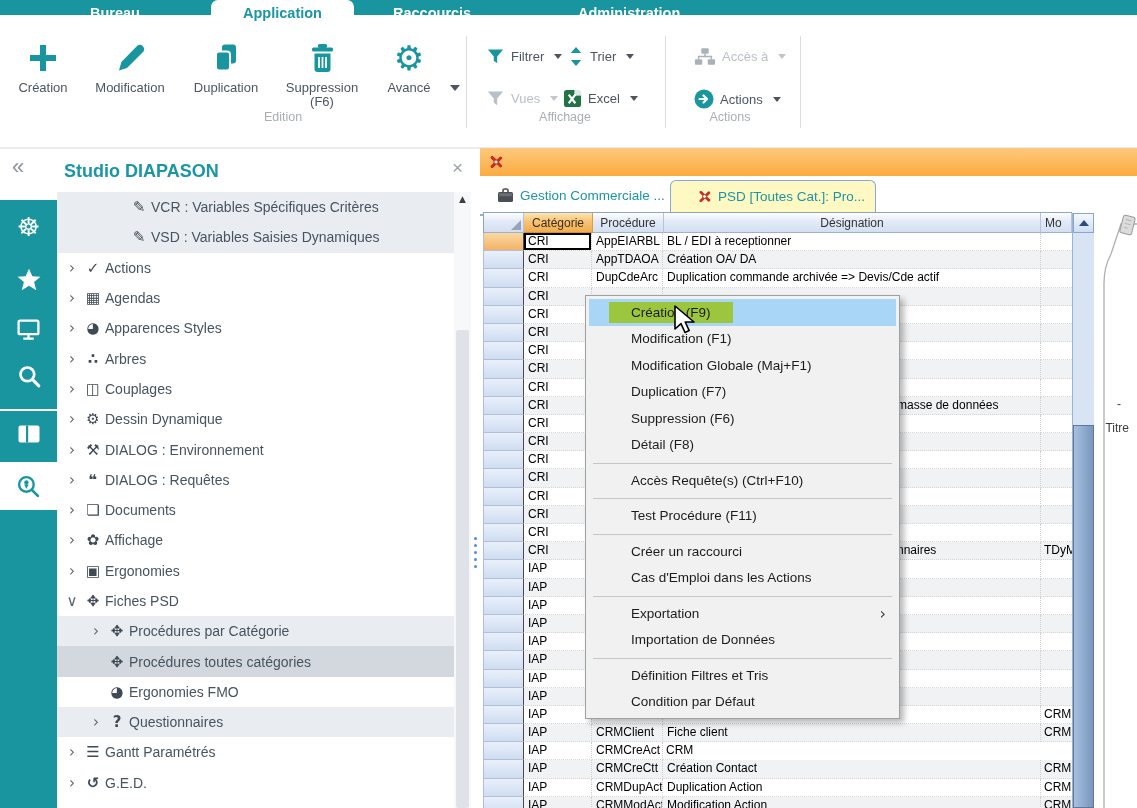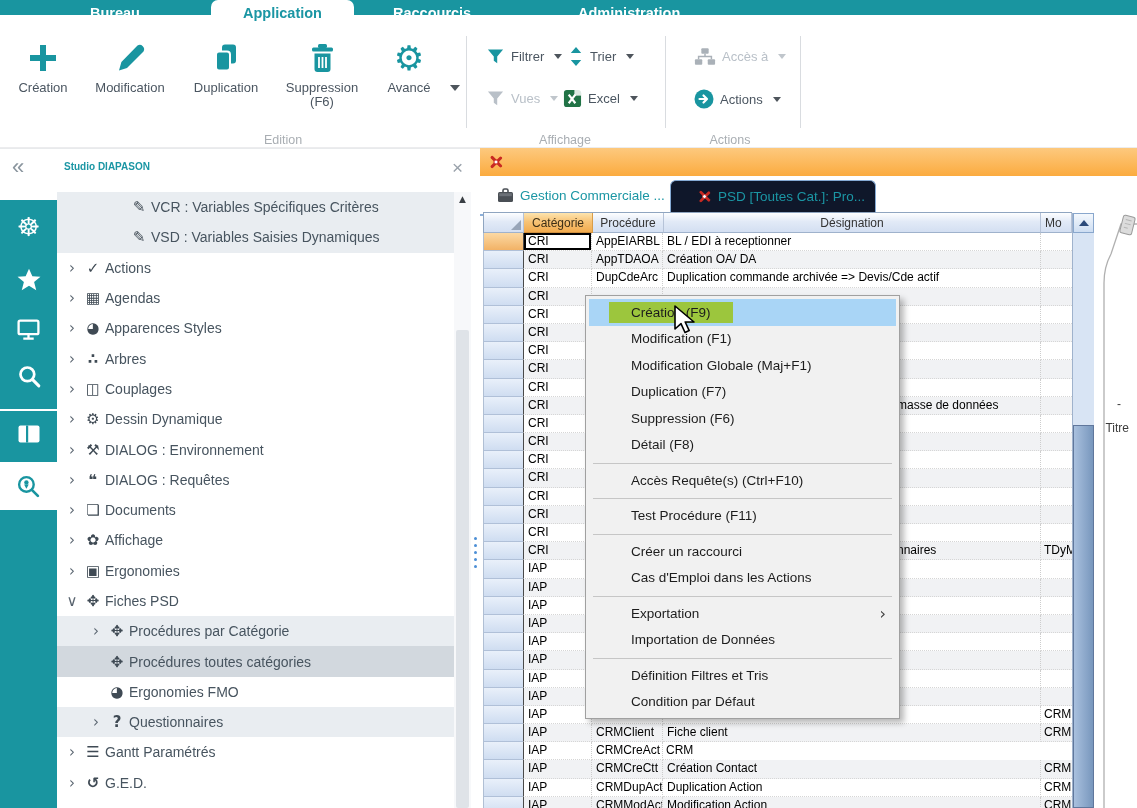--- a/index.html
+++ b/index.html
@@ -10,32 +10,32 @@
   #menubar { position:absolute; left:0; top:0; width:1137px; height:15px; background:#1995a0; }
   .mtab { position:absolute; top:0; height:27px; line-height:27px; color:#fff; font-weight:bold; font-size:14.5px; cursor:default; }
   .mtab.active { background:#fff; color:#1b96a4; border-radius:7px 7px 0 0; text-align:center; }
 
   
   #ribbon { position:absolute; left:0; top:27px; width:1137px; height:121px; background:#fff; border-bottom:1px solid #ececee; }
   .rbtn { position:absolute; text-align:center; cursor:pointer; }
   .rbtn .ric { height:40px; display:flex; align-items:center; justify-content:center; }
   .rbtn .rlbl { font-size:13px; color:#4b5661; margin-top:3px; line-height:14px; }
   .gearglyph { font-family:"DejaVu Sans",sans-serif; font-size:34px; color:#1995a0; line-height:36px; }
-  .grplbl { position:absolute; top:106px; font-size:12.5px; color:#a9aeb3; text-align:center; }
+  .grplbl { position:absolute; top:83px; font-size:12.5px; color:#a9aeb3; text-align:center; }
   .vsep { position:absolute; top:9px; height:92px; border-left:1px solid #d9dce0; }
   .smallbtn { position:absolute; display:flex; align-items:center; gap:6px; font-size:13px; color:#4b5661; cursor:pointer; }
   .smallbtn.disabled { color:#b9c0c8; cursor:default; }
   .caret { width:0; height:0; border-left:5px solid transparent; border-right:5px solid transparent; border-top:6px solid #4e555c; margin-left:4px; }
   .caret.gray { border-top-color:#c0c6cc; }
   .caret.small { border-left-width:4px; border-right-width:4px; border-top-width:5px; }
 
   
   #sb-header { position:absolute; left:0; top:148px; width:480px; height:44px; background:#fff; border-top:1px solid #e8eaec; }
   #sb-collapse { position:absolute; left:12px; top:7px; font-size:22px; color:#8a959e; line-height:22px; cursor:pointer; }
-  #sb-title { position:absolute; left:64px; top:12px; color:#1b96a4; font-weight:bold; font-size:10px; }
+  #sb-title { position:absolute; left:64px; top:12px; color:#1b96a4; font-weight:bold; font-size:18px; }
   #sb-close { position:absolute; left:452px; top:8px; font-size:19px; color:#9aa2ab; cursor:pointer; }
 
   #rail { position:absolute; left:0; top:200px; width:57px; height:608px; background:#1995a0; }
   .rail-gap { position:absolute; left:0; top:209px; width:57px; height:2px; background:#fff; }
   .rail-active { position:absolute; left:0; top:262px; width:57px; height:48px; background:#fff; }
   .rail-ic { position:absolute; left:0; width:57px; display:flex; justify-content:center; cursor:pointer; }
   .rail-glyph { font-family:"DejaVu Sans",sans-serif; color:#fff; font-size:26px; line-height:28px; }
 
   #tree { position:absolute; left:57px; top:192px; width:397px; height:616px; background:#fff; overflow:hidden; }
   .titem { height:30.3px; display:flex; align-items:center; cursor:pointer; }
@@ -53,21 +53,21 @@
   #tree-thumb { position:absolute; left:2px; top:138px; width:13px; height:478px; background:#dfe3e8; border-radius:2px; cursor:pointer; }
   #splitter-dots { position:absolute; left:474px; top:537px; display:flex; flex-direction:column; gap:4px; cursor:col-resize; }
   #splitter-dots i { width:3px; height:3px; border-radius:50%; background:#4d8fd6; }
 
   
   #titlebar { position:absolute; left:480px; top:148px; width:657px; height:28px; background:linear-gradient(180deg,#fdc97e,#fbab3f); display:flex; align-items:center; }
   #titlebar .wt { font-size:13px; font-weight:bold; color:#443722; margin-left:6px; }
   #doc-tabs { position:absolute; left:480px; top:176px; width:657px; height:41px; background:#fff; }
   #doc-tabs .bline { position:absolute; left:0; bottom:1px; width:657px; height:2px; background:#8cb0da; }
   .dtab { position:absolute; top:4px; height:30px; display:flex; align-items:center; gap:6px; font-size:13.5px; color:#1b96a4; padding:0 10px; cursor:pointer; }
-  .dtab.active { background:#0f172a; border:1.5px solid #85aad4; border-bottom:none; border-radius:6px 6px 0 0; z-index:2; height:32px;padding-left:26px; }
+  .dtab.active { background:#fef9c3; border:1.5px solid #85aad4; border-bottom:none; border-radius:6px 6px 0 0; z-index:2; height:32px;padding-left:26px; }
 
   
   #thead { position:absolute; left:483px; top:212px; width:589px; height:21px; display:flex; border-top:1px solid #8fa5c0; border-left:1px solid #8fa5c0; }
   .th { background:linear-gradient(180deg,#fdfeff,#e2eaf7 45%,#d3dff2); border-right:1px solid #b6c3d8; border-bottom:1px solid #9fb2cc; font-size:12px; color:#333; display:flex; align-items:center; justify-content:center; position:relative; overflow:hidden; white-space:nowrap; cursor:pointer; }
   .th.sel { flex:0 0 40px; }
   .th.cat { flex:0 0 69px; background:linear-gradient(180deg,#fde4ae,#f7c376 45%,#f2ab4e); border-right:1px solid #d99d49; border-bottom:1px solid #cf8f3e; color:#3d2f16; }
   .th.proc { flex:0 0 71px; }
   .th.des { flex:1 1 auto; }
   .th.mo { flex:0 0 31px; justify-content:flex-start; padding-left:4px; }
   .selall { position:absolute; right:2px; bottom:2px; width:0; height:0; border-left:10px solid transparent; border-bottom:10px solid #98a5b8; }

